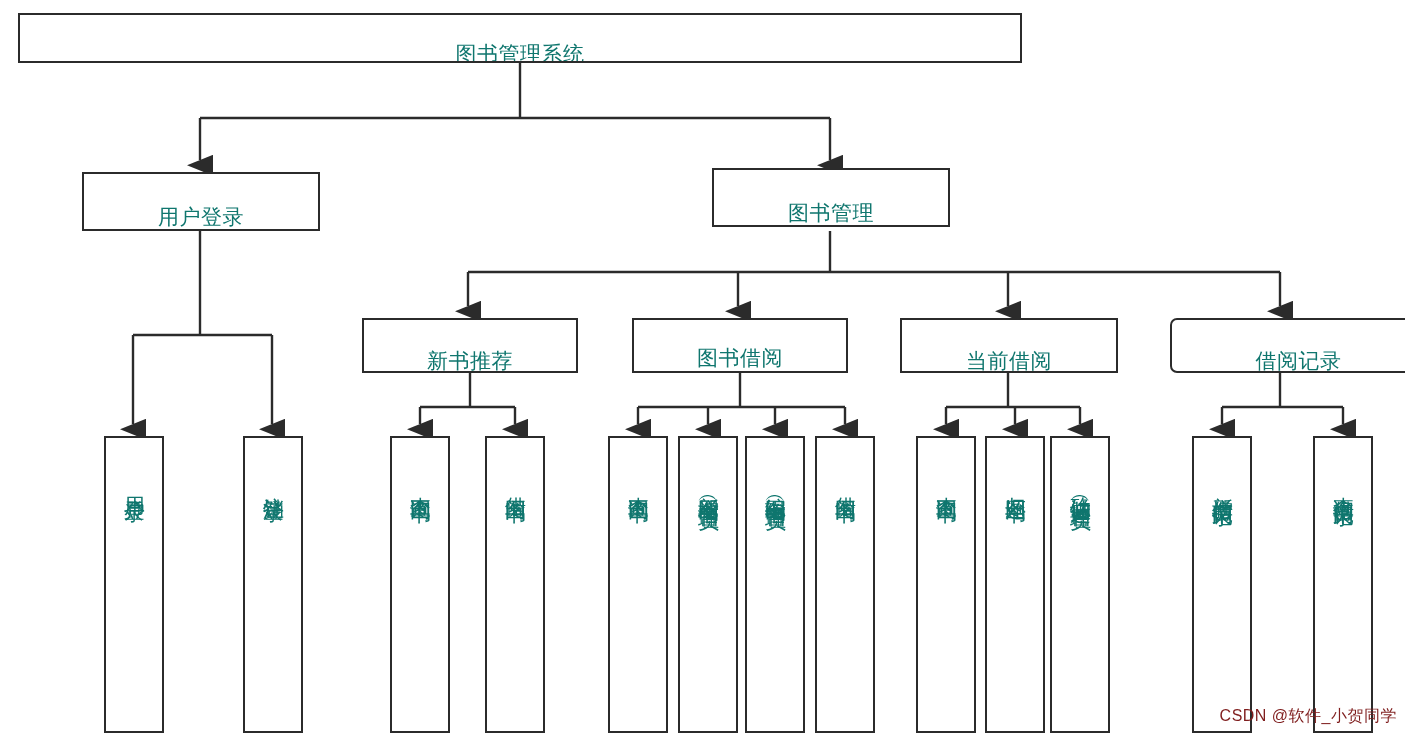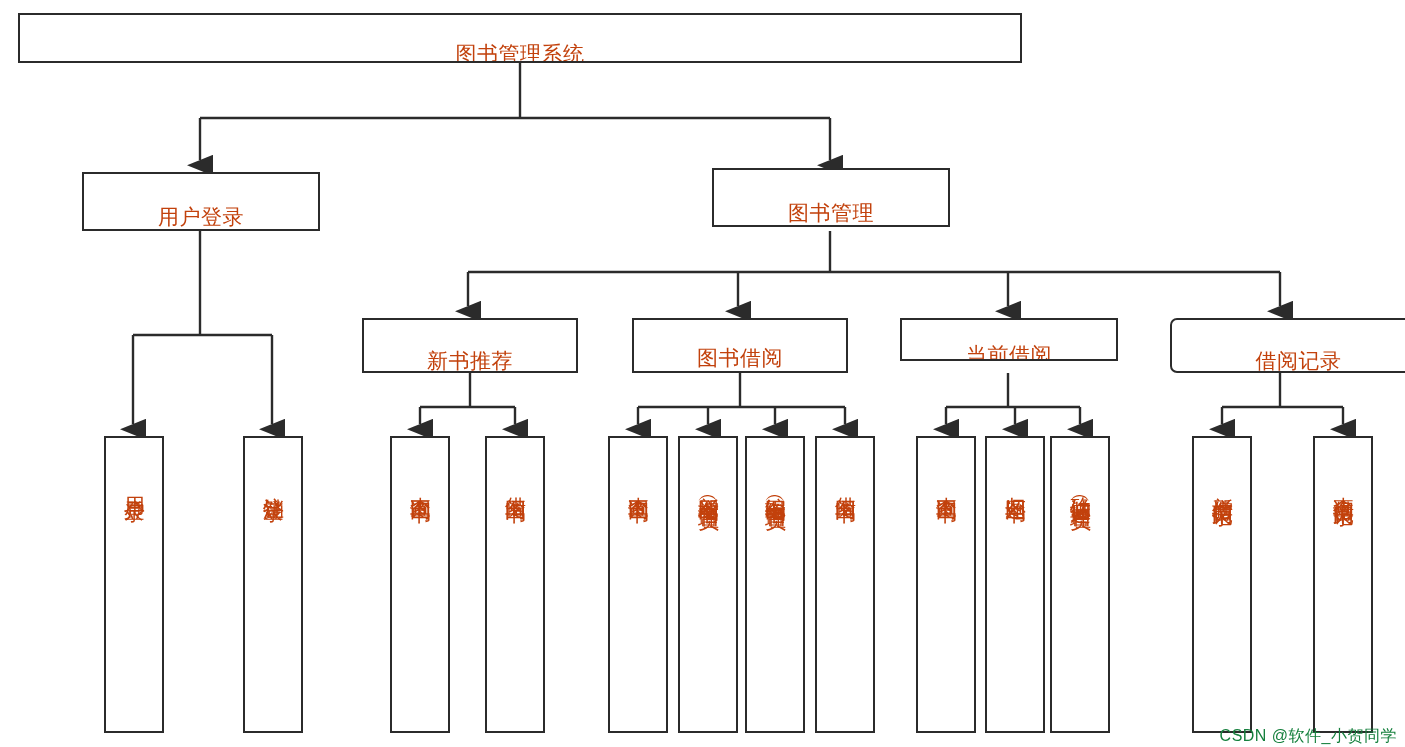--- a/index.html
+++ b/index.html
@@ -30,21 +30,21 @@
     position: absolute;
     box-sizing: border-box;
     background: #ffffff;
     border: 2px solid #2b2b2b;
     display: flex;
     align-items: center;
     justify-content: center;
     overflow: hidden;
   }
   .node .lbl {
-    color: #c2410c;
+    color: #0f766e;
     line-height: 1.18;
     white-space: nowrap;
     margin-top: 32px;
   }
   .node.horiz .lbl {
     font-size: 21px;
     letter-spacing: 0.5px;
   }
   .node.vert {
     align-items: flex-start;
@@ -53,23 +53,23 @@
   }
   .node.vert .lbl {
     writing-mode: vertical-rl;
     text-orientation: upright;
     font-size: 21px;
     letter-spacing: 2px;
   }
   #watermark {
     position: absolute;
     right: 8px;
-    bottom: 0;
+    bottom: 20px;
     font-size: 16px;
-    color: #15803d;
+    color: #7f1d1d;
     white-space: nowrap;
     letter-spacing: 0.5px;
   }
 </style>
 </head>
 <body>
 
 <div id="diagram-root">
 
   <svg id="edges" viewBox="0 0 1405 747" preserveAspectRatio="none">
@@ -138,21 +138,21 @@
   </div>
 
   <div class="node horiz" style="left:362px; top:318px; width:216px; height:55px;">
     <span class="lbl">新书推荐</span>
   </div>
 
   <div class="node horiz" style="left:632px; top:318px; width:216px; height:55px;align-items:flex-end;">
     <span class="lbl">图书借阅</span>
   </div>
 
-  <div class="node horiz" style="left:900px; top:318px; width:218px; height:43px;">
+  <div class="node horiz" style="left:900px; top:318px; width:218px; height:55px;">
     <span class="lbl">当前借阅</span>
   </div>
 
   <div class="node horiz" style="left:1170px; top:318px; width:257px; height:55px;border-radius:7px;">
     <span class="lbl">借阅记录</span>
   </div>
 
   <div class="node vert" style="left:104px; top:436px; width:60px; height:297px;">
     <span class="lbl">用户登录</span>
   </div>

